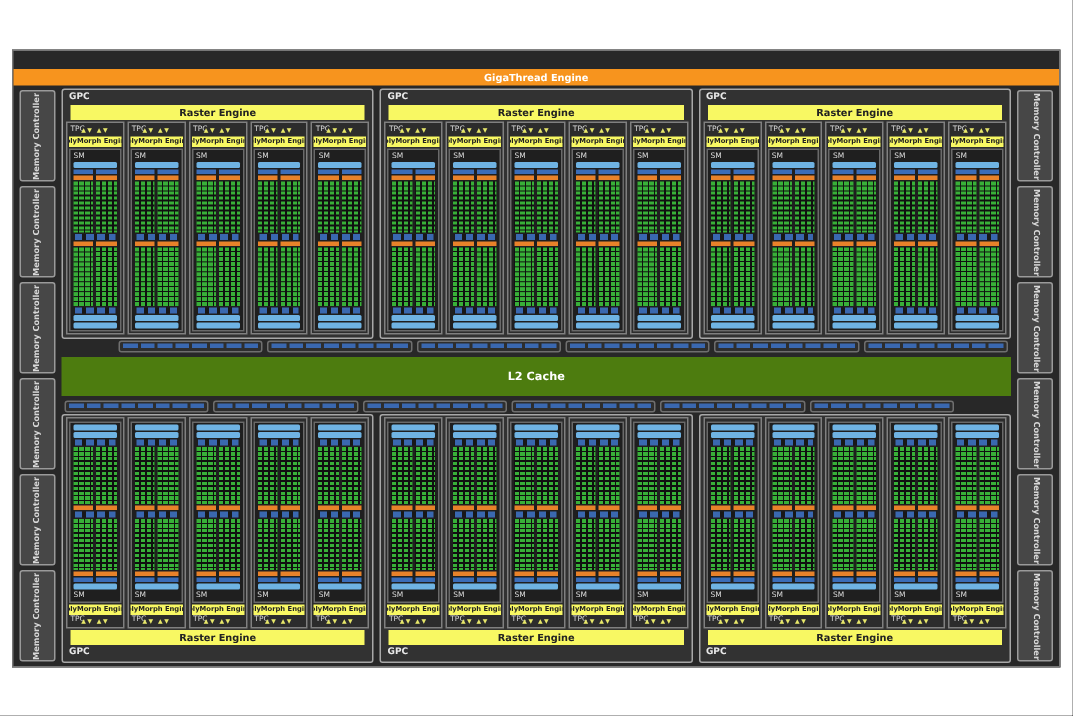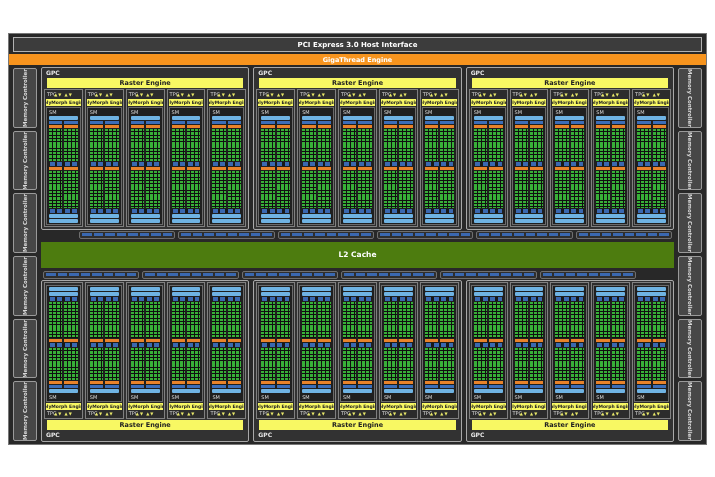--- a/index.html
+++ b/index.html
@@ -1,20 +1,20 @@
 <!DOCTYPE html>
 <html><head>
 <meta charset="utf-8">
 <style>
   html,body{margin:0;padding:0;}
   body{width:715px;height:477px;background:#fff;font-family:"DejaVu Sans","Liberation Sans",sans-serif;}
   .page{position:relative;width:715px;height:477px;background:#fff;overflow:hidden;}
   .chip{position:absolute;left:8px;top:33px;width:699px;height:412px;background:#282828;border:1px solid #777;box-sizing:border-box;display:flex;flex-direction:column;}
   .pcie{margin:3px 4px 0;height:13px;flex:none;background:#3c3c3c;border:1px solid #b2b2b2;color:#fff;font-size:7px;font-weight:bold;display:flex;align-items:center;justify-content:center;}
-  .giga{margin-top:2px;height:11px;flex:none;background:#f7941e;color:#fff;font-size:6.5px;font-weight:bold;display:flex;align-items:center;justify-content:center;}
+  .giga{margin-top:12px;height:11px;flex:none;background:#f7941e;color:#fff;font-size:6.5px;font-weight:bold;display:flex;align-items:center;justify-content:center;}
   .main{flex:1;display:flex;padding:2px 4px;gap:4px;min-height:0;}
   .mc-col{width:24px;flex:none;display:flex;flex-direction:column;gap:3px;padding:1px 0;}
   .mc{flex:1;background:#474747;border:1px solid #9a9a9a;border-radius:2px;display:flex;align-items:center;justify-content:center;overflow:hidden;}
   .mc span{color:#d8d8d8;font-size:5.5px;font-weight:bold;writing-mode:vertical-rl;white-space:nowrap;}
   .mc-left .mc span{transform:rotate(180deg);}
   .center{flex:1;display:flex;flex-direction:column;min-width:0;}
   .gpc-row{flex:1;display:flex;gap:4px;min-height:0;}
   .gpc{flex:1;background:#323232;border:1px solid #a8a8a8;border-radius:2px;display:flex;flex-direction:column;gap:1px;padding:1px 2px 2px;min-width:0;}
   .gpc-label{font-size:6px;color:#e8e8e8;font-weight:bold;height:8px;line-height:8px;padding-left:2px;flex:none;}
   .raster{height:10px;flex:none;margin:0 3px;background:#f8f863;color:#222;font-size:6.5px;font-weight:bold;display:flex;align-items:center;justify-content:center;}
@@ -40,21 +40,20 @@
   .xbar-top{padding:0 2px 0 38px;margin:1px 0;}
   .xbar-bottom{padding:0 38px 0 2px;margin:1px 0;}
   .xgroup{flex:1;background:#2e2e2e;border:1px solid #6f6f6f;border-radius:2px;display:flex;align-items:center;gap:2px;padding:0 2px;}
   .xdash{flex:1;height:3px;background:#3a68b0;}
 </style>
 </head>
 <body>
 
 <div class="page">
   <div class="chip">
-    <div class="pcie">PCI Express 3.0 Host Interface</div>
     <div class="giga">GigaThread Engine</div>
     <div class="main">
       <div class="mc-col mc-left" id="mc-left">
           <div class="mc">
             <span>Memory Controller</span>
           </div>
           <div class="mc">
             <span>Memory Controller</span>
           </div>
           <div class="mc">

